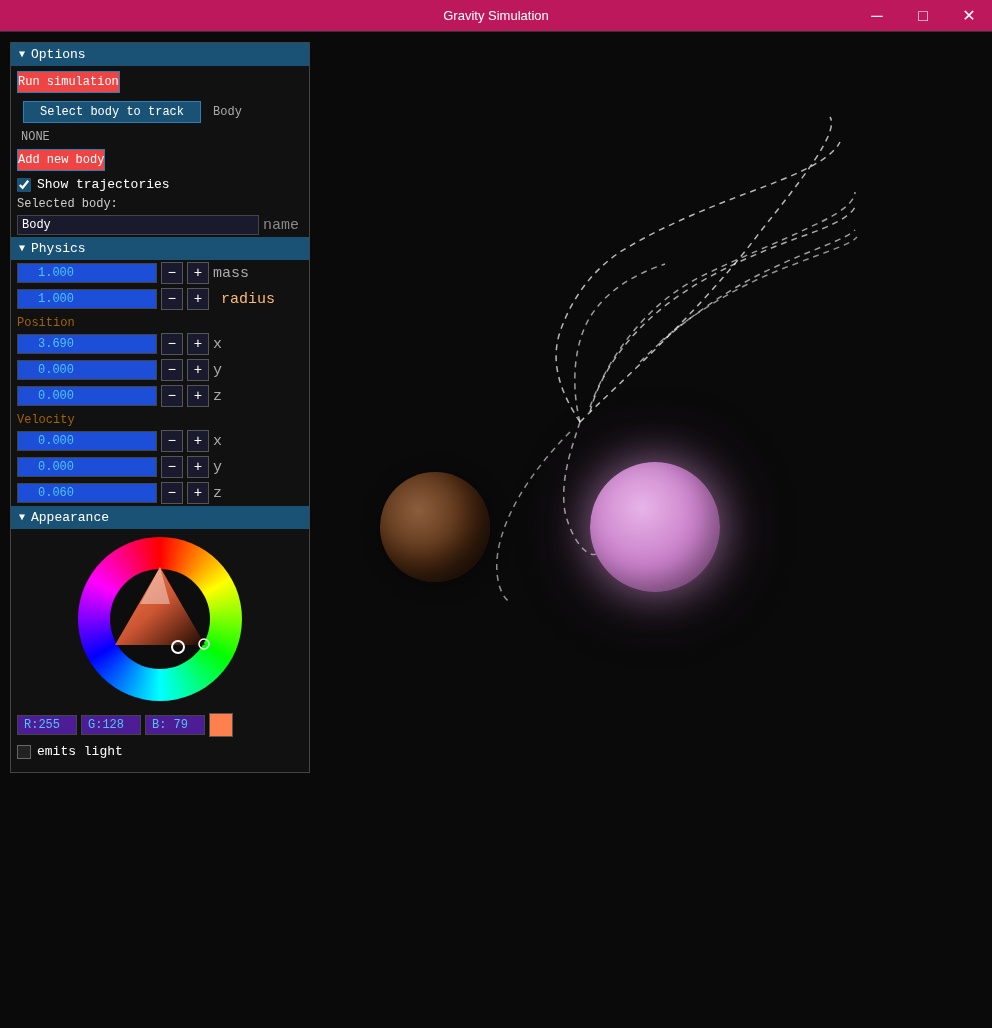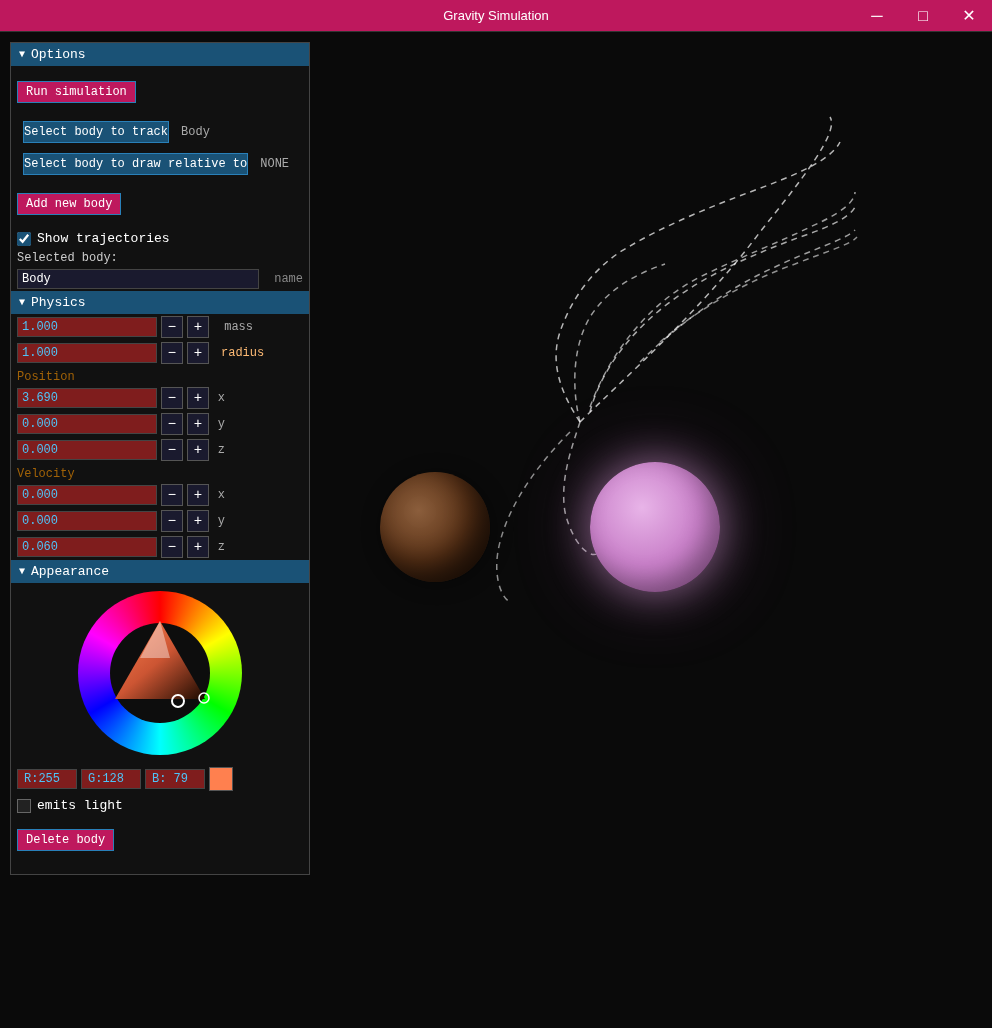--- a/index.html
+++ b/index.html
@@ -80,28 +80,28 @@
       font-size: 13px;
       display: flex;
       align-items: center;
       gap: 6px;
       cursor: pointer;
     }
     .section-header .arrow { font-size: 10px; }
 
     .btn {
       display: inline-block;
-      background: #be185d;
+      background: #ef4444;
       color: #fff;
       border: 1px solid #2980b9;
-      padding: 3px 8px;
+      padding: 3px 0;
       font-size: 12px;
       font-family: 'Courier New', monospace;
       cursor: pointer;
-      margin: 13px 6px;
+      margin: 3px 6px;
     }
 
     .panel-row {
       display: flex;
       align-items: center;
       padding: 2px 6px;
       gap: 4px;
     }
 
     .checkbox-row {
@@ -127,24 +127,24 @@
       background: #1a1a2e;
       border: 1px solid #444;
       color: #fff;
       padding: 2px 4px;
       font-size: 12px;
       font-family: 'Courier New', monospace;
       flex: 1;
     }
 
     .num-input {
-      background: #7f1d1d;
+      background: #1d4ed8;
       border: 1px solid #444;
       color: #4fc3f7;
-      padding: 2px 4px;
+      padding: 2px 20px;
       font-size: 12px;
       font-family: 'Courier New', monospace;
       width: 140px;
     }
 
     .plus-minus-btn {
       background: #1a1a2e;
       border: 1px solid #555;
       color: #fff;
       width: 22px;
@@ -152,23 +152,22 @@
       display: flex;
       align-items: center;
       justify-content: center;
       cursor: pointer;
       font-size: 14px;
       flex-shrink: 0;
     }
 
     .axis-label {
       color: #aaa;
-      font-size: 12px;
+      font-size: 15px;
       width: 12px;
-      text-align: right;
     }
 
     .section-label {
       color: #a16207;
       font-size: 12px;
       padding: 4px 6px 1px;
     }
 
     
     .color-wheel-container {
@@ -179,21 +178,21 @@
     }
 
     .color-info-row {
       display: flex;
       align-items: center;
       padding: 4px 6px;
       gap: 4px;
     }
 
     .rgb-display {
-      background: #7f1d1d;
+      background: #4c1d95;
       border: 1px solid #444;
       color: #4fc3f7;
       padding: 2px 6px;
       font-size: 12px;
       font-family: 'Courier New', monospace;
       min-width: 60px;
     }
 
     .color-swatch {
       width: 24px;
@@ -247,21 +246,21 @@
       height: 100%;
       pointer-events: none;
     }
 
     .select-body-btn {
       display: inline-flex;
       align-items: center;
       background: #1a5276;
       color: #fff;
       border: 1px solid #2980b9;
-      padding: 3px 0;
+      padding: 3px 16px;
       font-size: 12px;
       font-family: 'Courier New', monospace;
       cursor: pointer;
       margin: 3px 4px 3px 6px;
       white-space: nowrap;
     }
 
     .body-value {
       color: #aaa;
       font-size: 12px;
@@ -324,21 +323,20 @@
     <div>
       <button class="btn">Run simulation</button>
     </div>
 
     <div class="panel-row">
       <button class="select-body-btn">Select body to track</button>
       <span class="body-value">Body</span>
     </div>
 
     <div class="panel-row">
-      <button class="select-body-btn">Select body to draw relative to</button>
       <span class="body-value">NONE</span>
     </div>
 
     <div>
       <button class="btn">Add new body</button>
     </div>
 
     <div class="checkbox-row">
       <input type="checkbox" checked="" style="">
       <span>Show trajectories</span>
@@ -479,19 +477,16 @@
       <div class="rgb-display">G:128</div>
       <div class="rgb-display">B: 79</div>
       <div class="color-swatch" style="background: rgb(255,128,79);"></div>
     </div>
 
     <div class="emits-light-row">
       <div class="emits-light-checkbox"></div>
       <span>emits light</span>
     </div>
 
-    <div>
-      <button class="btn">Delete body</button>
-    </div>
 
   </div>
 
 </div>
 
 </body></html>

